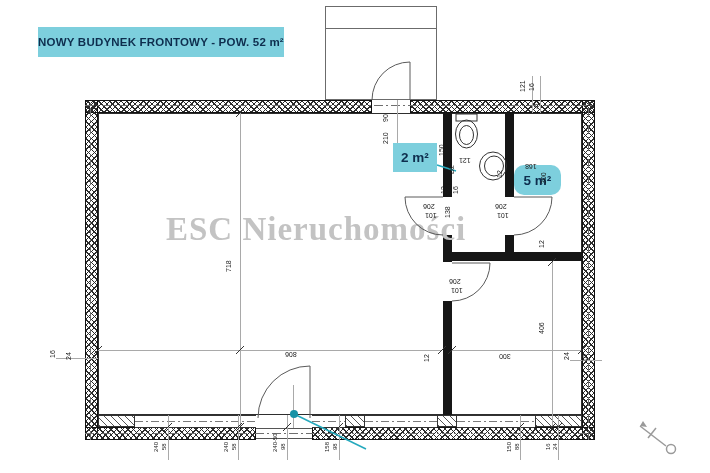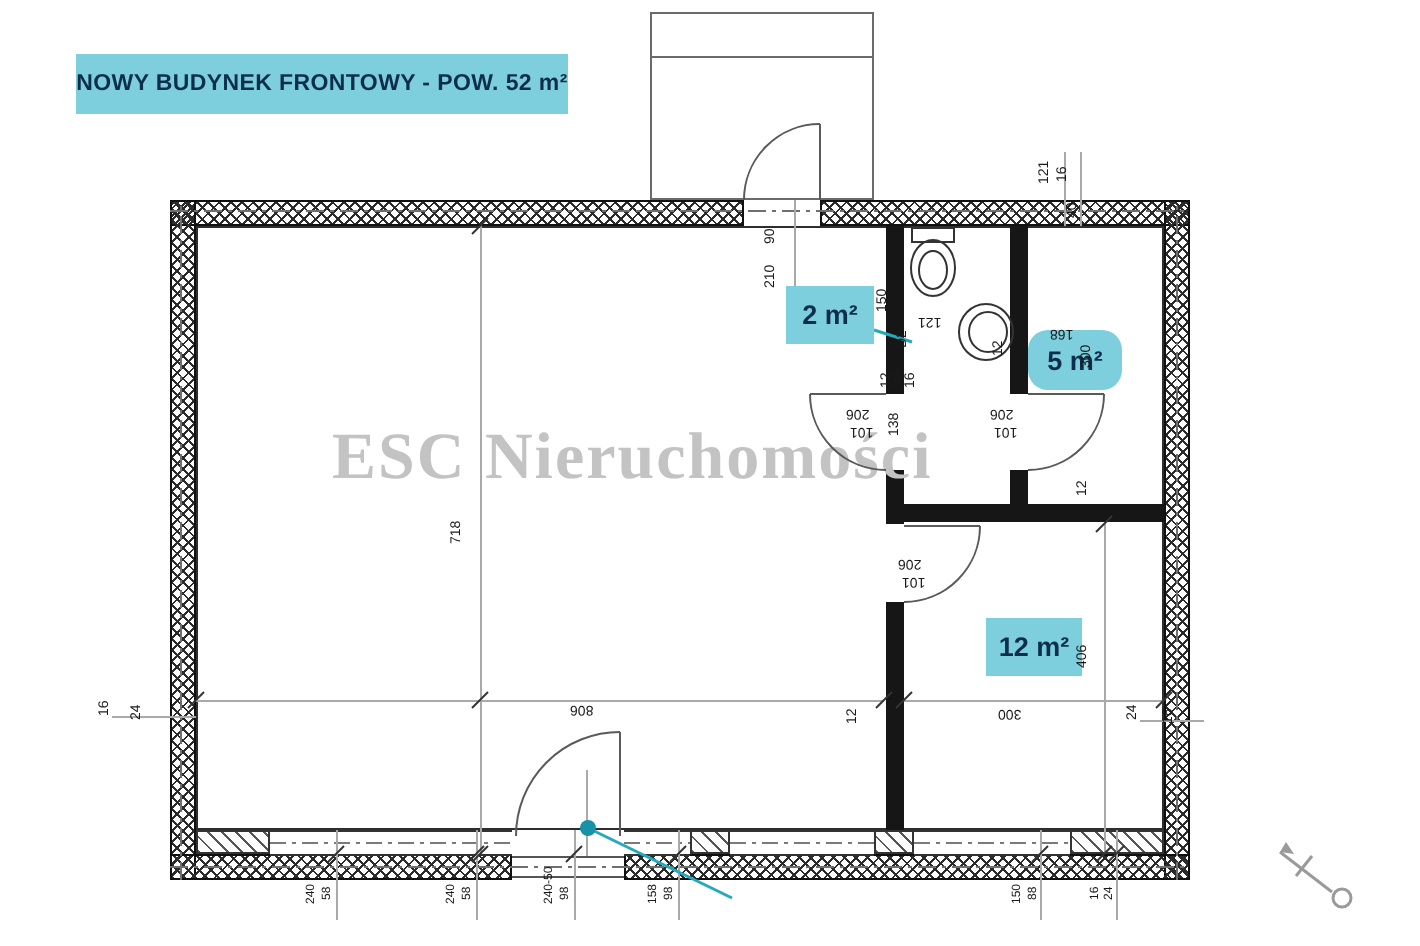--- a/index.html
+++ b/index.html
@@ -160,21 +160,20 @@
       <line x1="648" y1="438" x2="656" y2="428"></line>
       <path d="M640,426 l7,1 l-4,-6 z" fill="#9a9a9a" stroke="none"></path>
       <circle cx="671" cy="449" r="4.5"></circle>
     </g>
   </svg>
 
   <div id="title-badge" class="badge">NOWY BUDYNEK FRONTOWY - POW. 52 m²</div>
 
 <div class="badge roomlabel" style="left: 393px; top: 143px; width: 44px; height: 29px;">2 m²</div>
     <div class="badge roomlabel" style="left: 514px; top: 165px; width: 47px; height: 30px; border-radius: 10px;">5 m²</div>
-    <div class="badge roomlabel" style="left: 493px; top: 309px; width: 48px; height: 29px;">12 m²</div>
     <span class="dim rccw" style="left: 390px; top: 114px;">90</span>
     <span class="dim rccw" style="left: 390px; top: 136px;">210</span>
     <span class="dim rccw" style="left: 446px; top: 148px;">150</span>
     <span class="dim rccw" style="left: 504px; top: 170px;">12</span>
     <span class="dim rccw" style="left: 541px; top: 101px;">40</span>
     <span class="dim rccw" style="left: 527px; top: 84px;">121</span>
     <span class="dim rccw" style="left: 536px; top: 83px;">16</span>
     <span class="dim rccw" style="left: 456px; top: 166px;">D2</span>
     <span class="dim rccw" style="left: 448px; top: 186px;">12</span>
     <span class="dim rccw" style="left: 454px; top: 188px;">246</span>

